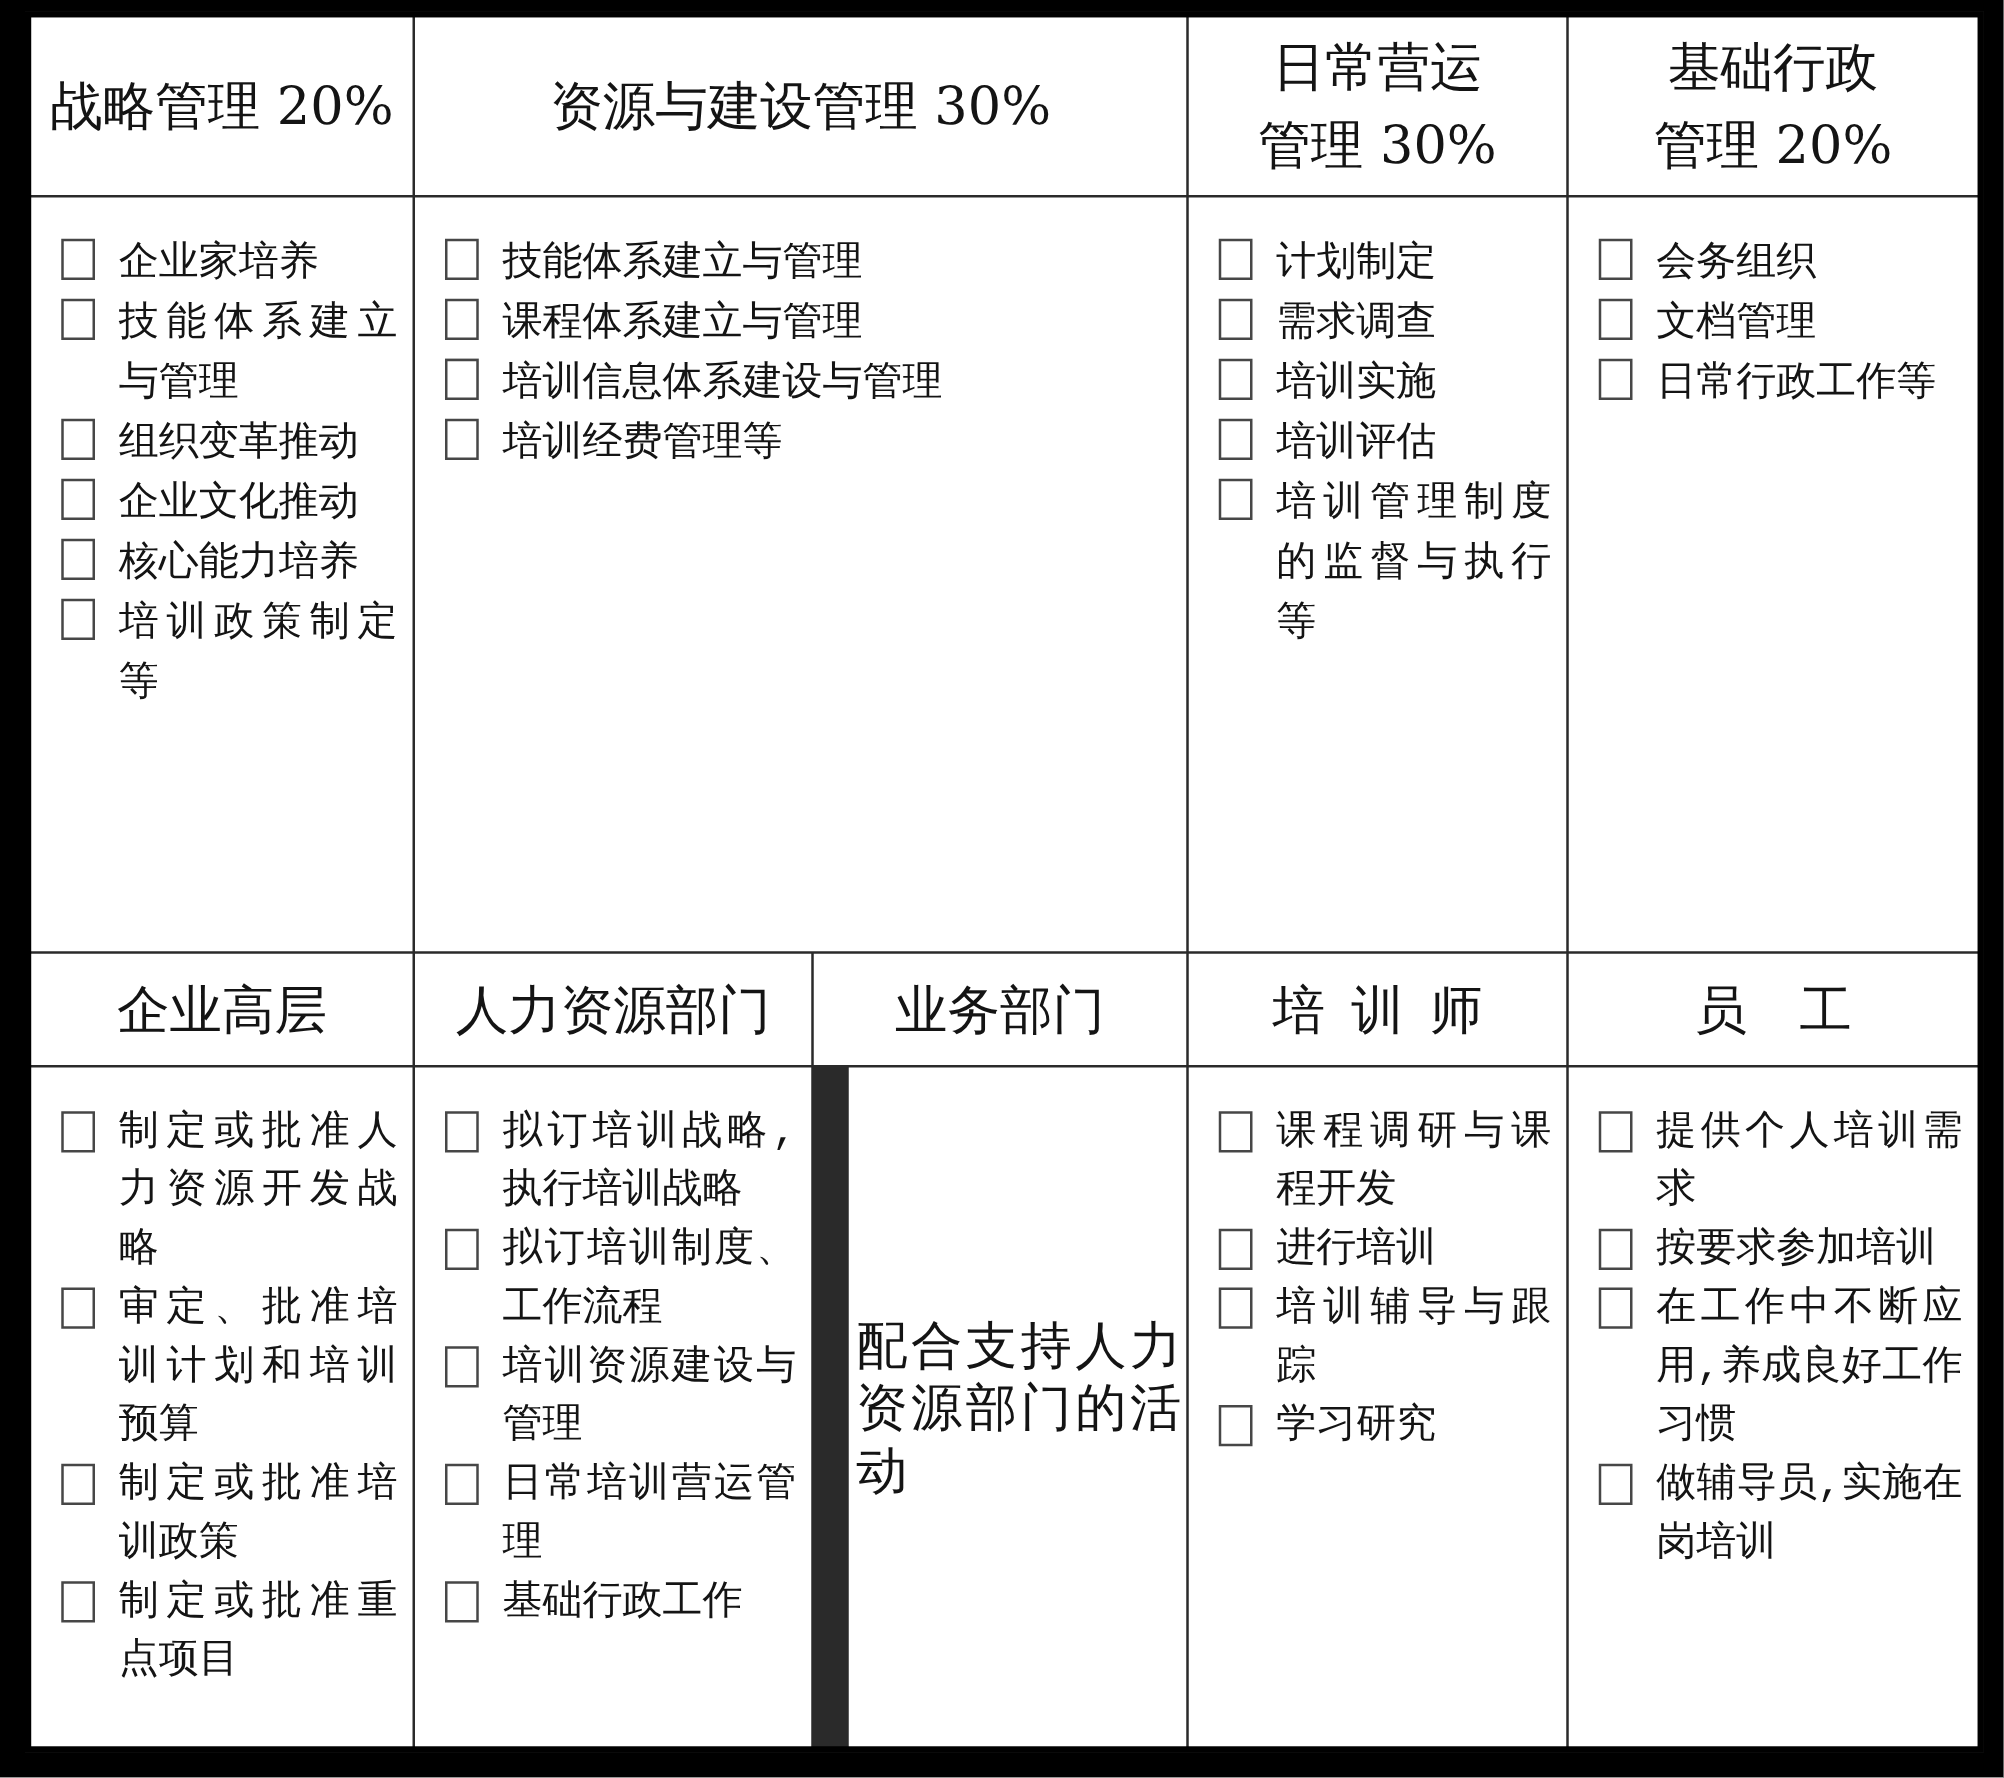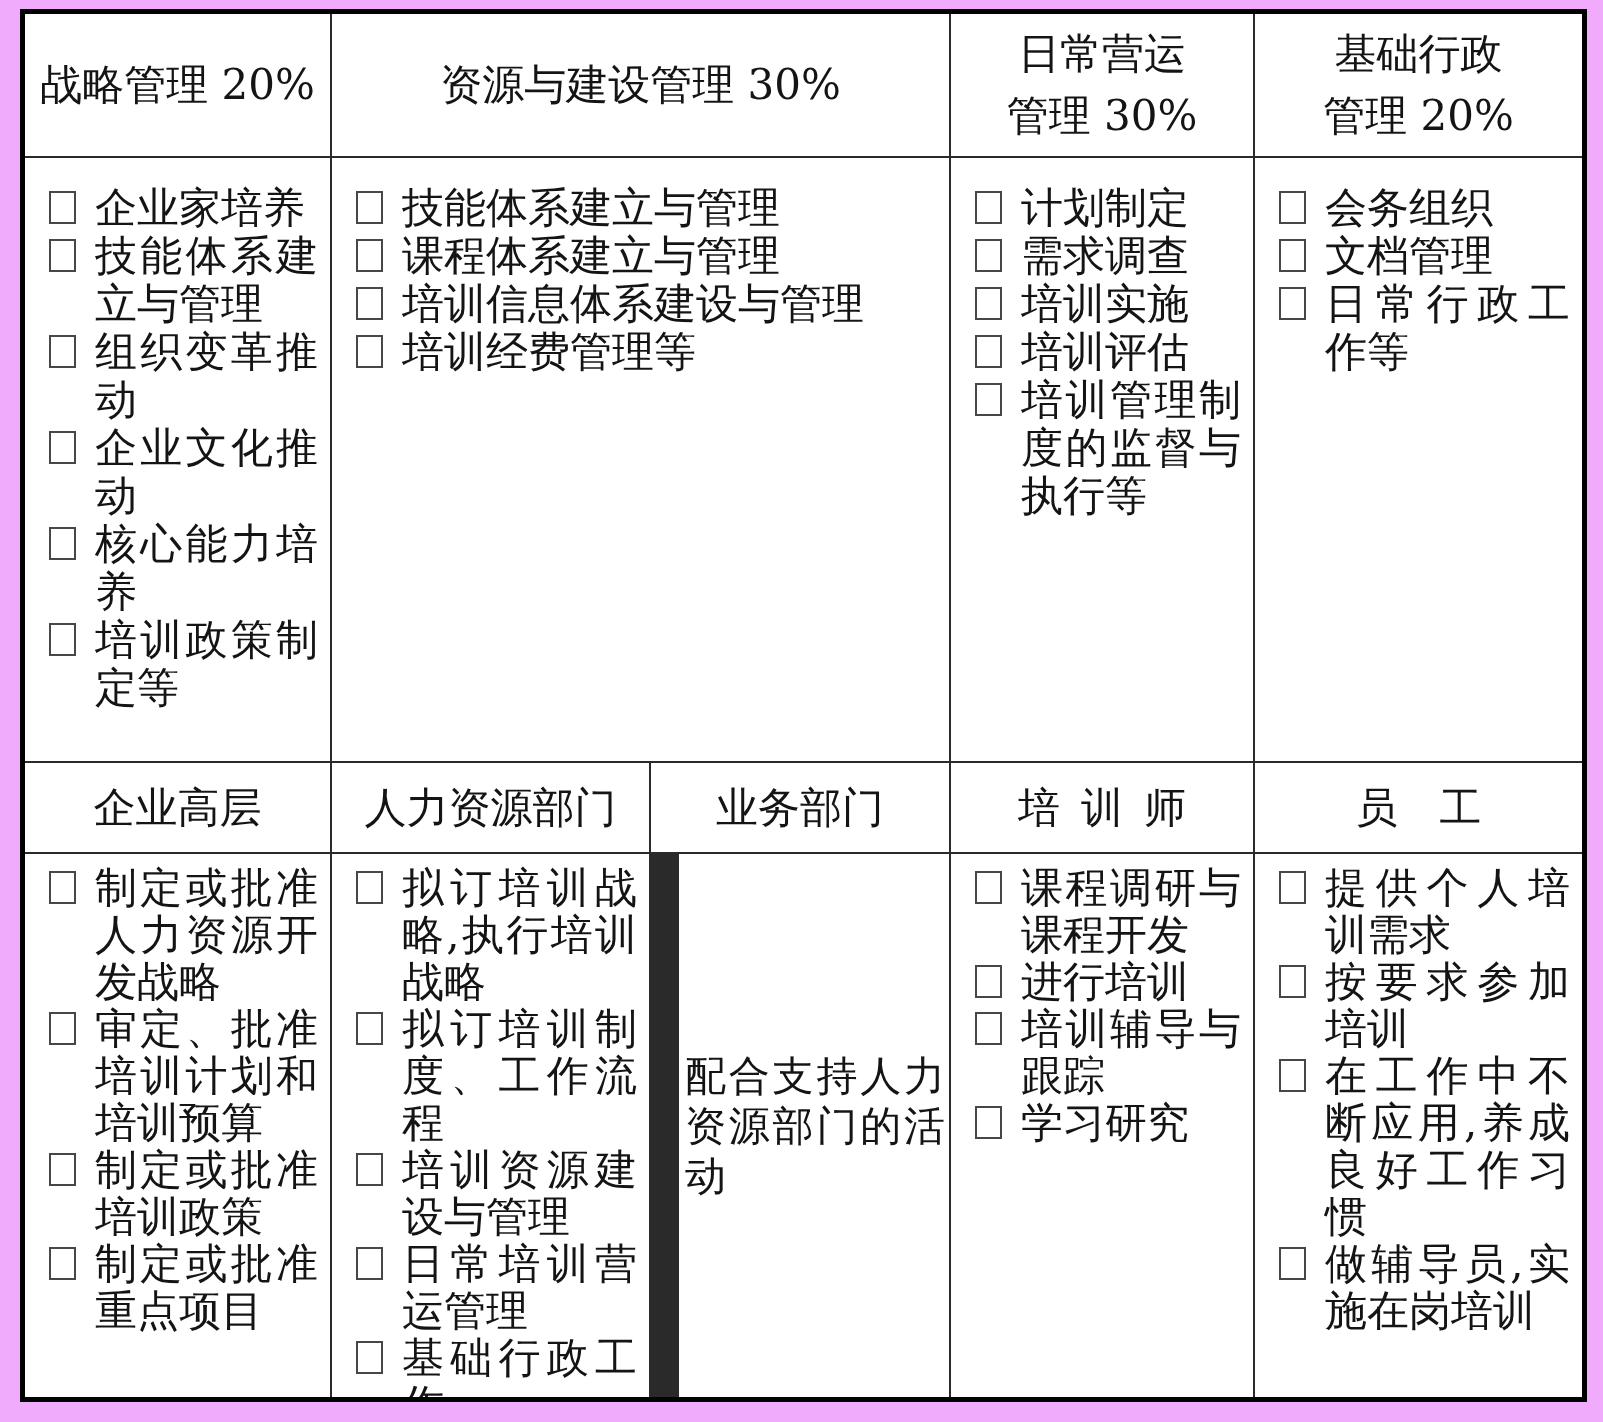--- a/index.html
+++ b/index.html
@@ -1,34 +1,34 @@
 <!DOCTYPE html>
 <html><head>
 <meta charset="utf-8">
 <style>
   html,body{margin:0;padding:0;background:#fff;}
   .page{
-    position:relative;width:1603px;height:1422px;background:#f0abfc;
+    position:relative;width:1603px;height:1422px;background:#000000;
     font-family:"DejaVu Serif","Liberation Serif",serif;color:#141414;
   }
   .tbl{
     position:absolute;left:20px;top:9px;width:1567px;height:1393px;
     box-sizing:border-box;border:5px solid #000;background:#2a2a2a;
     display:grid;
     grid-template-columns:305px 317px 298px 302px 1fr;
     grid-template-rows:142px 603px 89px 1fr;
     gap:2px;
   }
   .cell{background:#ffffff;overflow:hidden;}
   .hd{
     display:flex;align-items:center;justify-content:center;
     text-align:center;font-size:42px;line-height:62px;white-space:pre-line;
   }
-  .ct{padding:26px 12px 0 24px;font-size:42px;line-height:48px;}
-  .r4.ct{padding-top:10px;line-height:47px;}
+  .ct{padding:26px 12px 0 24px;font-size:32px;line-height:48px;}
+  .r4.ct{padding-top:28px;line-height:47px;font-family:Liberation Mono, monospace;}
   .item{position:relative;padding-left:46px;text-align:justify;}
   .cb{
     position:absolute;left:0;top:7px;width:27px;height:33px;
     border:2px solid #474747;background:#fff;box-sizing:border-box;
   }
   .note-cell{display:flex;align-items:center;padding:0 4px 0 6px;font-size:41px;line-height:50px;margin-left:28px;}
   .note{text-align:justify;}
   .c1{grid-column:1}.c2{grid-column:2}.c3{grid-column:3}.c4{grid-column:4}.c5{grid-column:5}
   .c2s{grid-column:2 / span 2}
   .r1{grid-row:1}.r2{grid-row:2}.r3{grid-row:3}.r4{grid-row:4}

